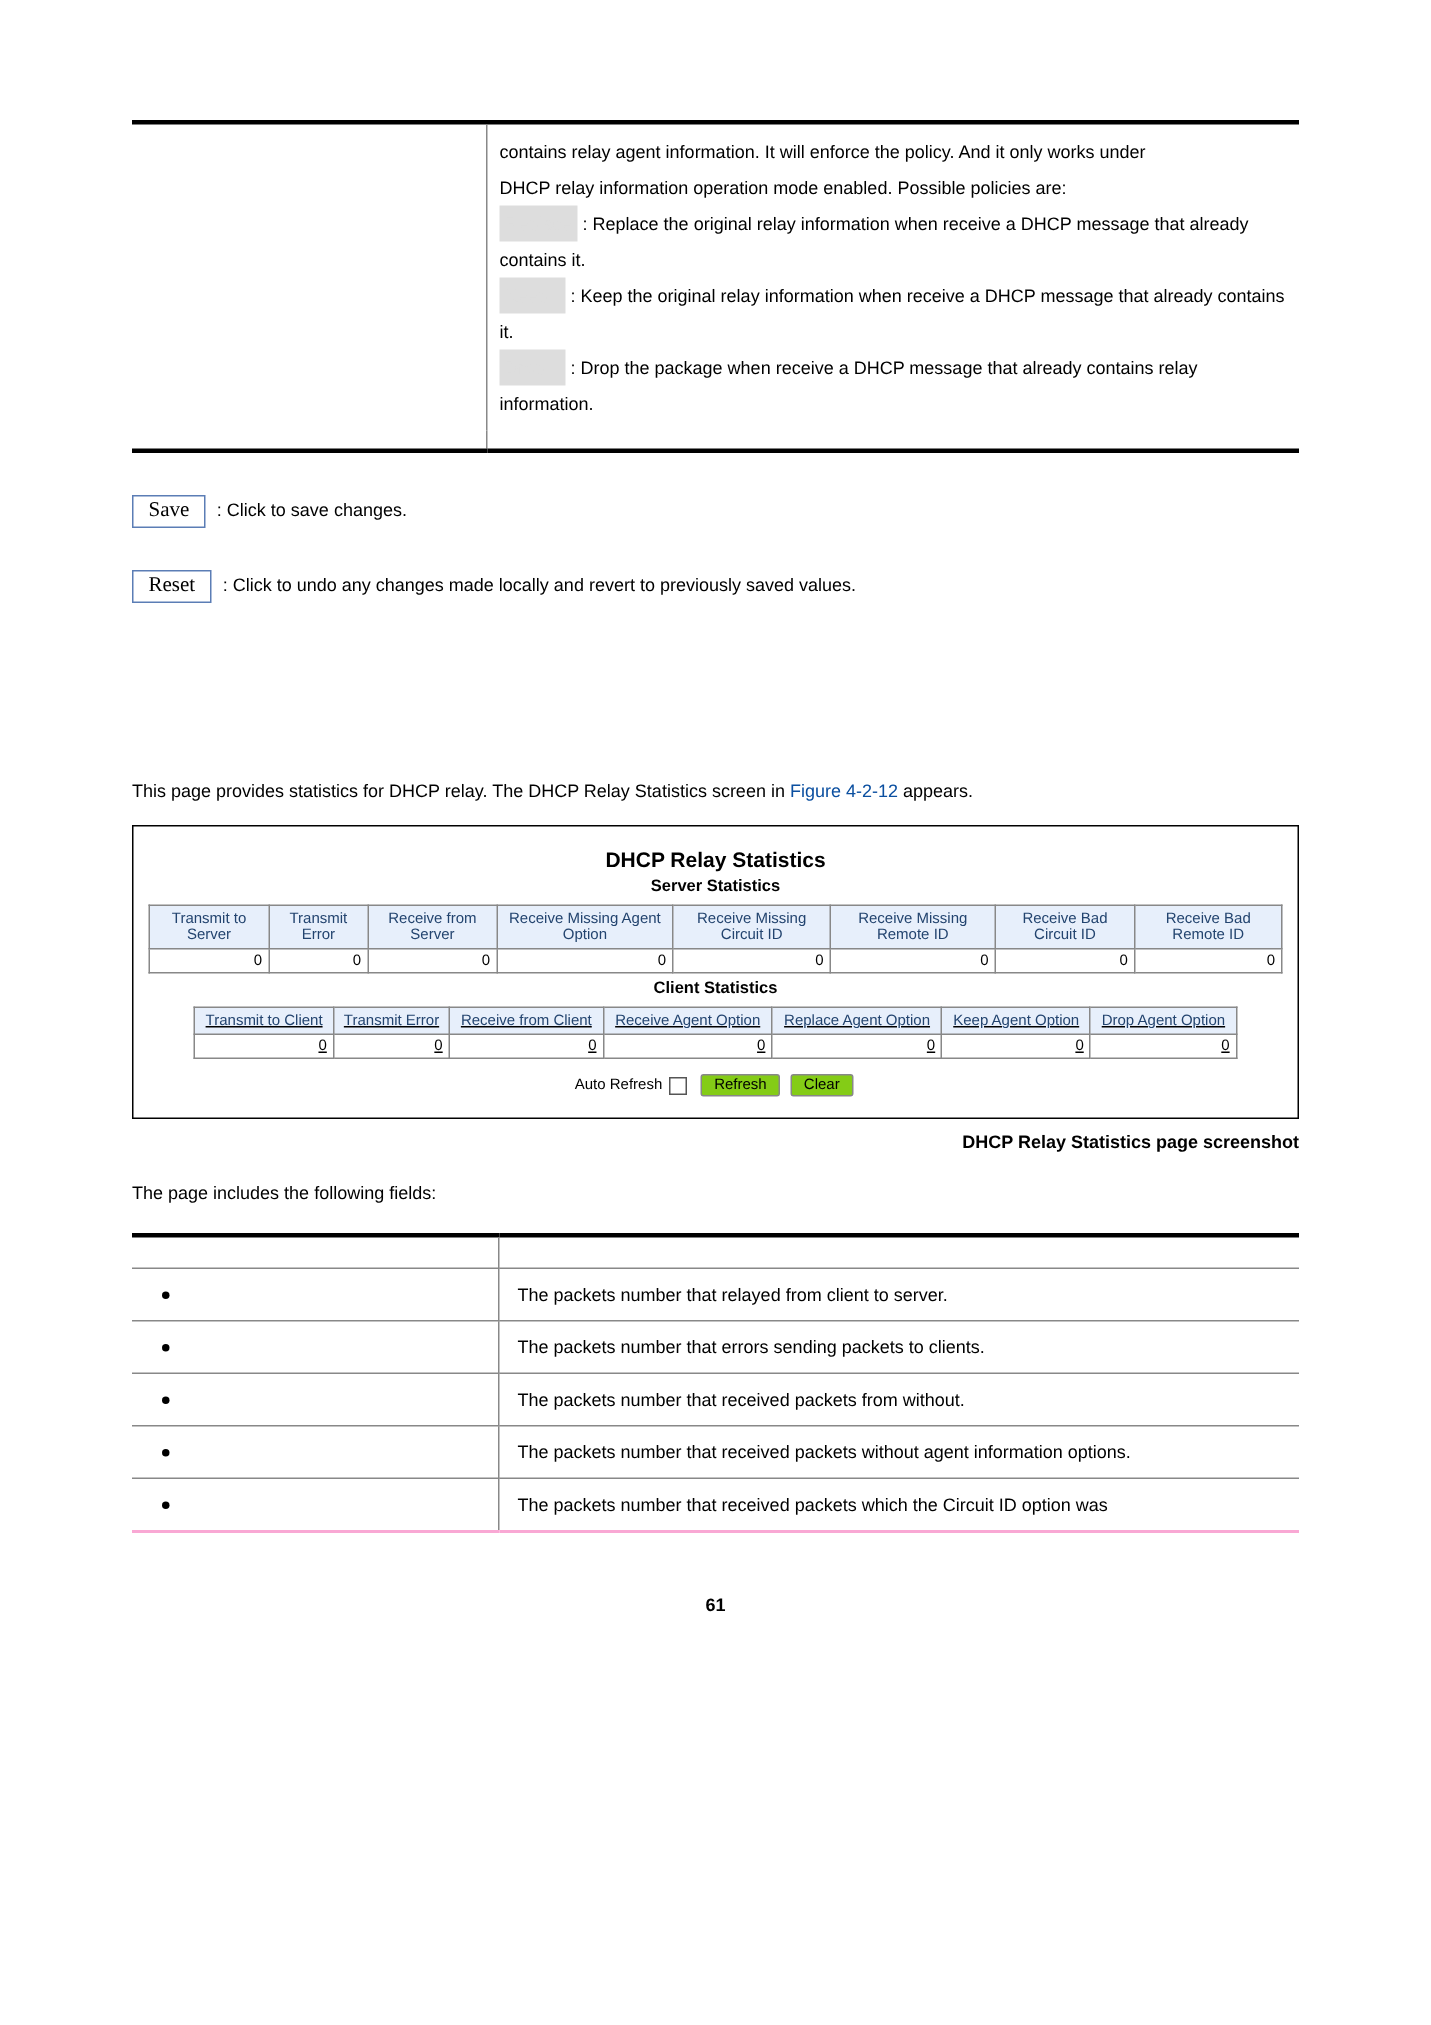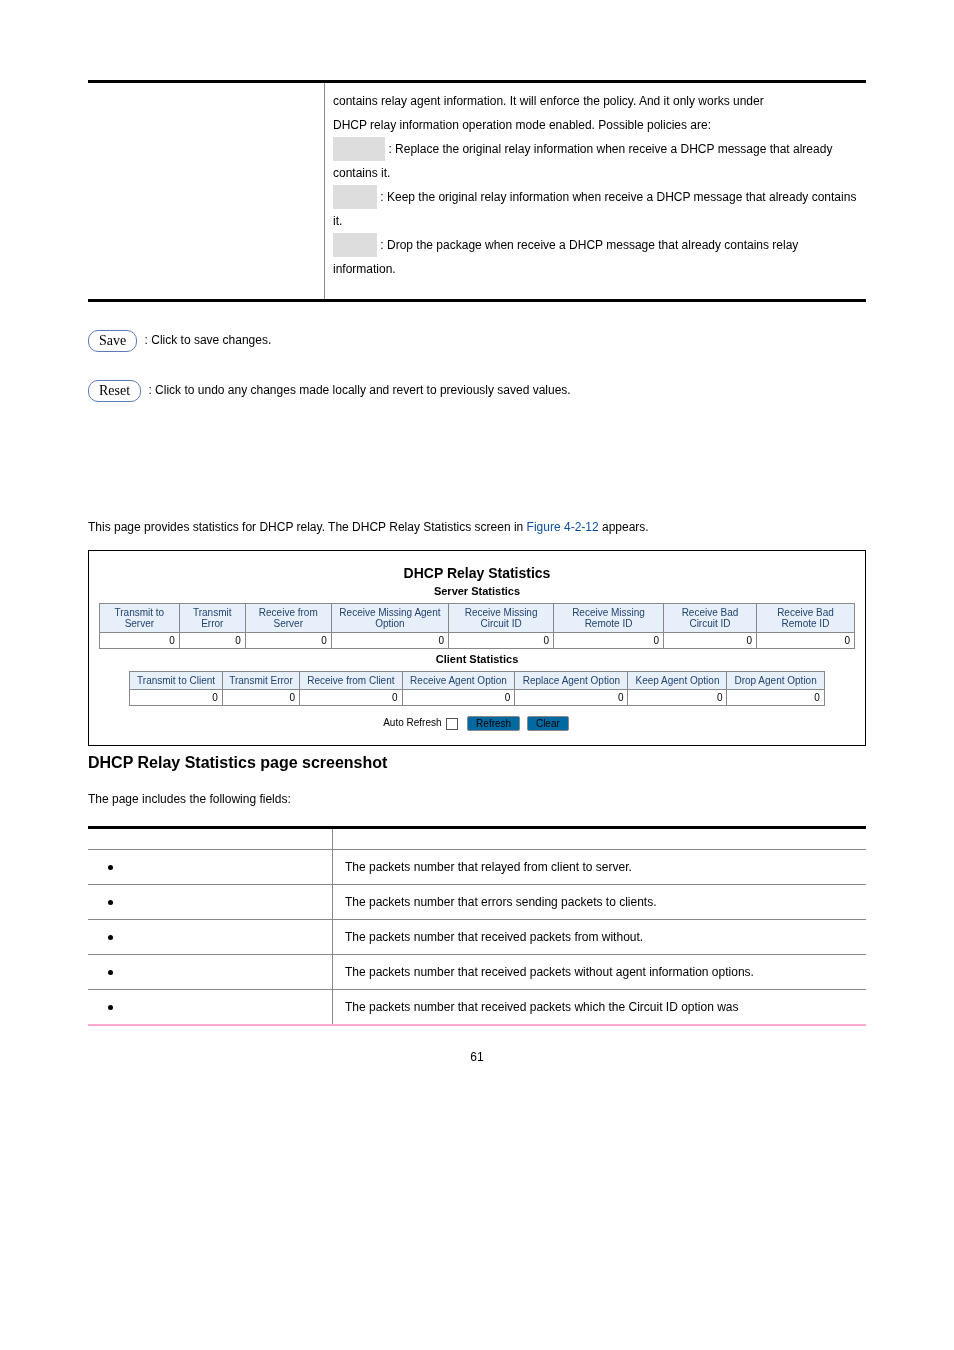--- a/index.html
+++ b/index.html
@@ -41,21 +41,21 @@
   .grey-pill {
     display: inline-block;
     background: #ddd;
     color: #ddd;
     padding: 0 4px;
     min-width: 36px;
   }
   .btnbox {
     display: inline-block;
     border: 1px solid #5B7DB5;
-    border-radius: 10px;
+    border-radius: 0;
     padding: 2px 10px;
     background: #fff;
     font-family: "Times New Roman", serif;
     font-size: 14px;
     vertical-align: middle;
     margin-right: 4px;
   }
   .btn-line {
     margin: 28px 0 18px 0;
   }
@@ -114,31 +114,31 @@
     height: 10px;
     border: 1px solid #555;
     vertical-align: middle;
     margin: 0 4px 0 2px;
     background: #fff;
   }
   .ss-smallbtn {
     display: inline-block;
     border: 1px solid #888;
     border-radius: 2px;
-    background: #0369a1;
+    background: #84cc16;
     padding: 1px 8px;
     font-size: 10px;
     margin: 0 2px;
     vertical-align: middle;
   }
   .fig-caption {
-    text-align: left;
+    text-align: right;
     margin: 8px 0 20px 0;
     font-weight: bold;
-    font-size: 16px;
+    font-size: 12px;
   }
   .fields-intro {
     margin: 14px 0 20px 0;
   }
   .fields-table {
     width: 100%;
     border-collapse: collapse;
   }
   .fields-table th, .fields-table td {
     padding: 10px 12px;
@@ -173,22 +173,23 @@
     display: inline-block;
     width: 5px;
     height: 5px;
     background: #000;
     border-radius: 50%;
     vertical-align: middle;
     margin-left: 8px;
   }
   .page-num {
     text-align: center;
-    margin-top: 24px;
+    margin-top: 41px;
     font-size: 12px;
+    font-weight: bold;
   }
 </style>
 </head>
 <body>
 
 <div class="page">
 
   <hr class="rule-thick">
   <table class="top-table">
     <tbody>
@@ -251,21 +252,21 @@
         <td>0</td>
         <td>0</td>
         <td>0</td>
         <td>0</td>
         <td>0</td>
       </tr>
         </tbody>
     </table>
 
     <div class="ss-sub">Client Statistics</div>
-    <table class="ss-table" style="width:92%;margin:0 auto;">
+    <table class="ss-table" style="width:92%;margin:0 auto;text-decoration:underline;">
       <thead>
           <tr>
         <th>Transmit to Client</th>
         <th>Transmit Error</th>
         <th>Receive from Client</th>
         <th>Receive Agent Option</th>
         <th>Replace Agent Option</th>
         <th>Keep Agent Option</th>
         <th>Drop Agent Option</th>
       </tr>

